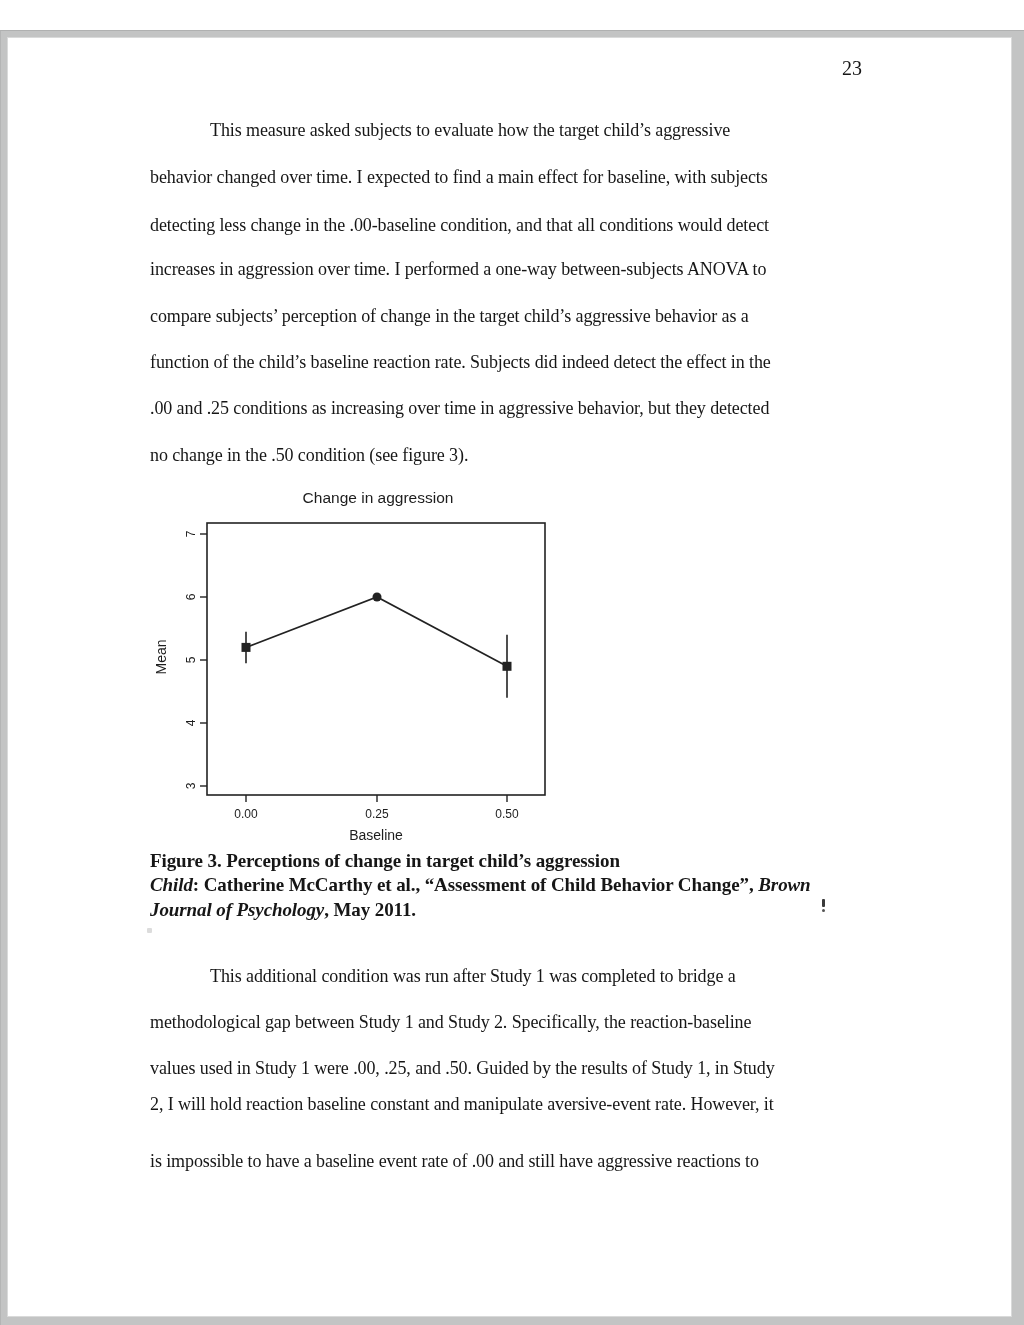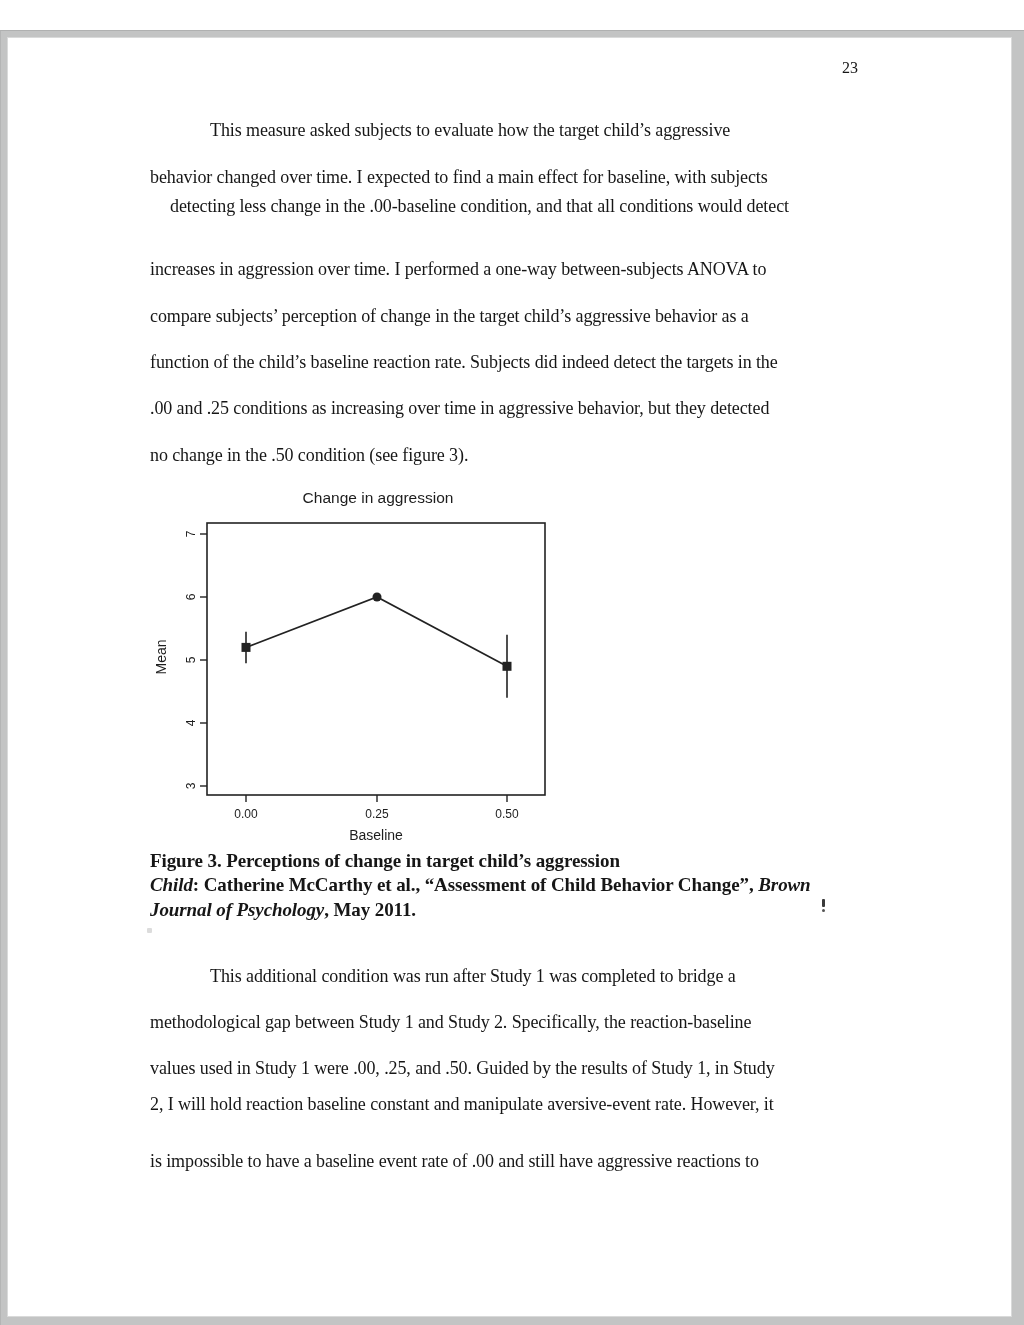--- a/index.html
+++ b/index.html
@@ -21,21 +21,21 @@
     box-shadow: 0 0 0 1px #d9dada;
   }
   .abs { position: absolute; }
   .line {
     position: absolute;
     font-size: 18px;
     line-height: 24px;
     white-space: nowrap;
     letter-spacing: -0.1px;
   }
-  .pageno { font-size: 16px; text-align: center; }
+  .pageno { font-size: 20px; text-align: center; }
   .ital { font-style: italic; }
   .cap-line { font-size: 19px; font-weight: bold; }
   .artifact-bar {
     position: absolute; left: 822px; top: 899px; width: 3px; height: 8px;
     background: #3a3a3a; border-radius: 1px;
   }
   .artifact-dot {
     position: absolute; left: 822px; top: 909px; width: 3px; height: 3px;
     background: #555; border-radius: 50%;
   }
@@ -53,24 +53,24 @@
 
 <div class="frame">
   <div class="page"></div>
 </div>
 
 <div class="line pageno" style="left:842px; top:56px;">23</div>
 
 <div>
   <div class="line" style="left:210px; top:118px;">This measure asked subjects to evaluate how the target child’s aggressive</div>
   <div class="line" style="left:150px; top:165px;">behavior changed over time. I expected to find a main effect for baseline, with subjects</div>
-  <div class="line" style="left:150px; top:194px;margin-left:20px;">detecting less change in the .00-baseline condition, and that all conditions would detect</div>
+  <div class="line" style="left:150px; top:213px;">detecting less change in the .00-baseline condition, and that all conditions would detect</div>
   <div class="line" style="left:150px; top:257px;">increases in aggression over time. I performed a one-way between-subjects ANOVA to</div>
   <div class="line" style="left:150px; top:304px;">compare subjects’ perception of change in the target child’s aggressive behavior as a</div>
-  <div class="line" style="left:150px; top:350px;">function of the child’s baseline reaction rate. Subjects did indeed detect the targets in the</div>
+  <div class="line" style="left:150px; top:350px;">function of the child’s baseline reaction rate. Subjects did indeed detect the effect in the</div>
   <div class="line" style="left:150px; top:396px;">.00 and .25 conditions as increasing over time in aggressive behavior, but they detected</div>
   <div class="line" style="left:150px; top:443px;">no change in the .50 condition (see figure 3).</div>
 </div>
 
 <svg id="chart-svg" class="abs" style="left:150px; top:483px;" width="420" height="372" viewBox="0 0 420 372">
     <text x="228" y="20" text-anchor="middle" font-size="15.5">Change in aggression</text>
     <rect x="57" y="40" width="338" height="272" fill="none" stroke="#222222" stroke-width="1.6"></rect>
     <line x1="50" y1="303" x2="57" y2="303" stroke="#222222" stroke-width="1.4"></line>
     <text x="45" y="303" text-anchor="middle" font-size="12" transform="rotate(-90 45 303)">3</text>
     <line x1="50" y1="240" x2="57" y2="240" stroke="#222222" stroke-width="1.4"></line>

